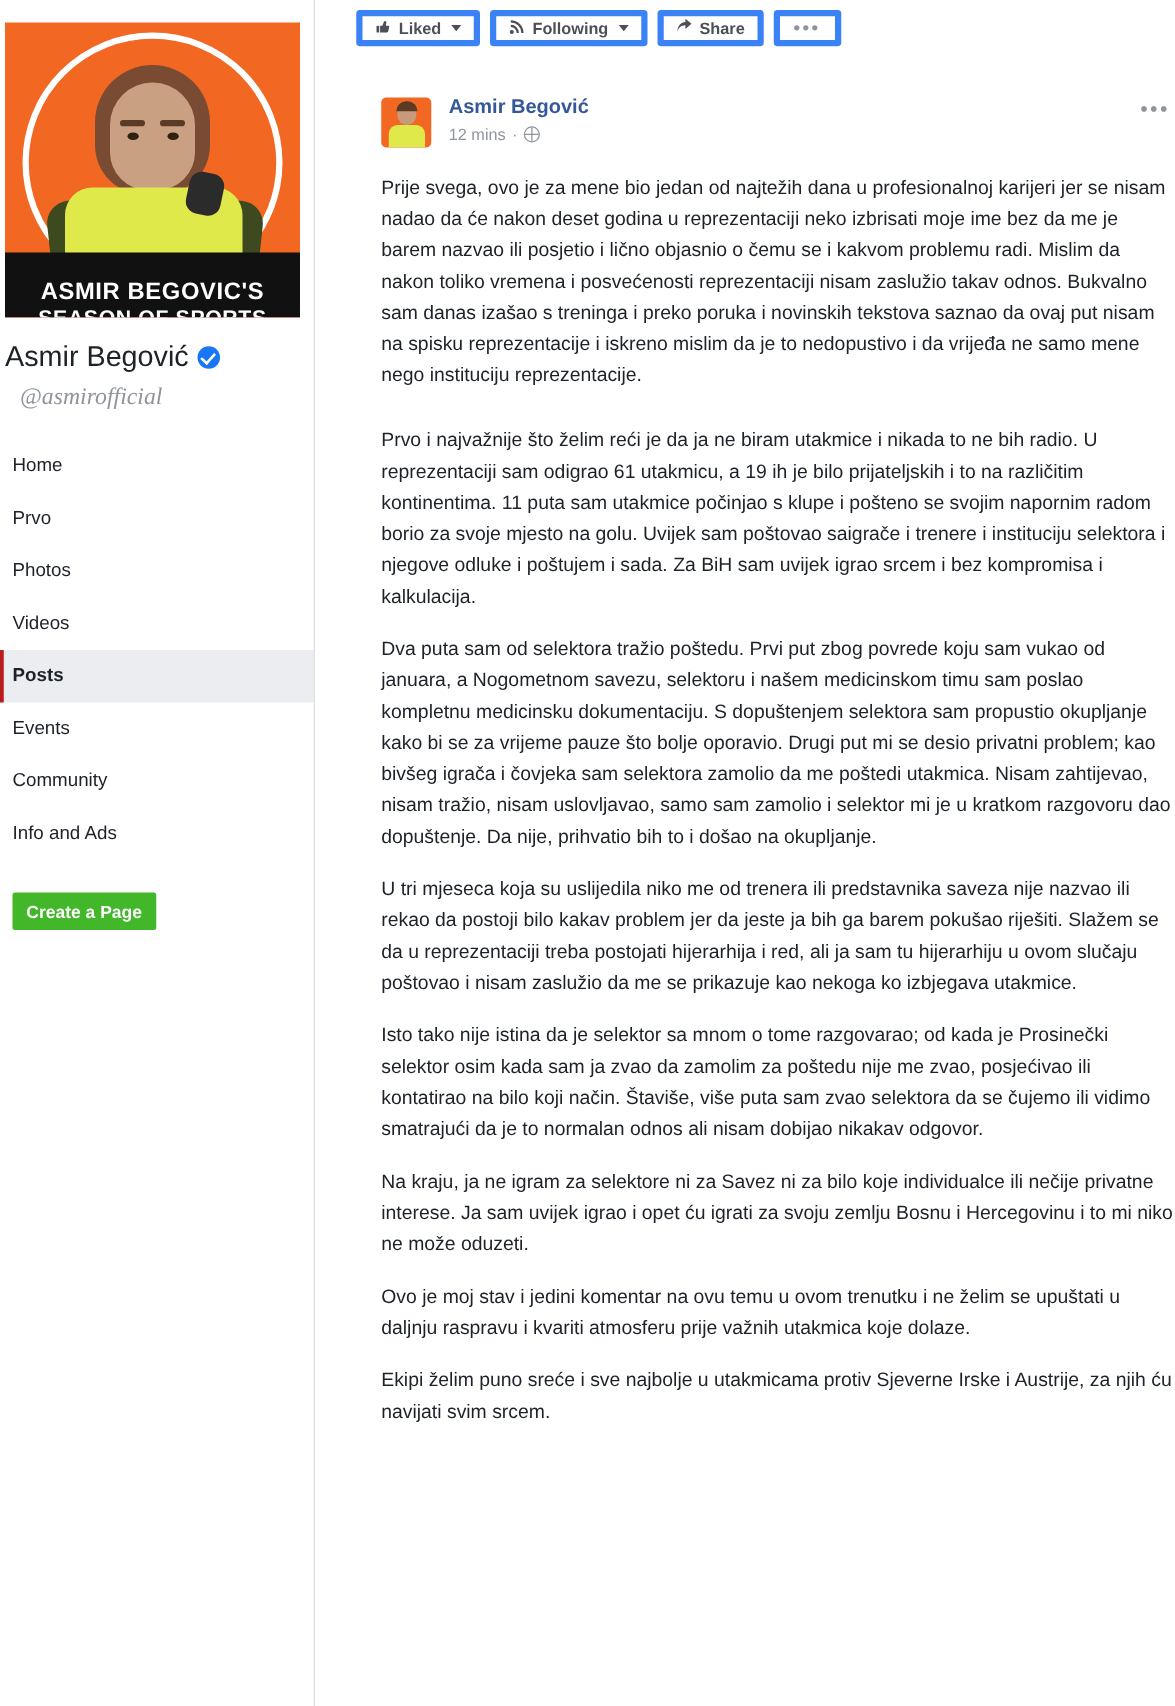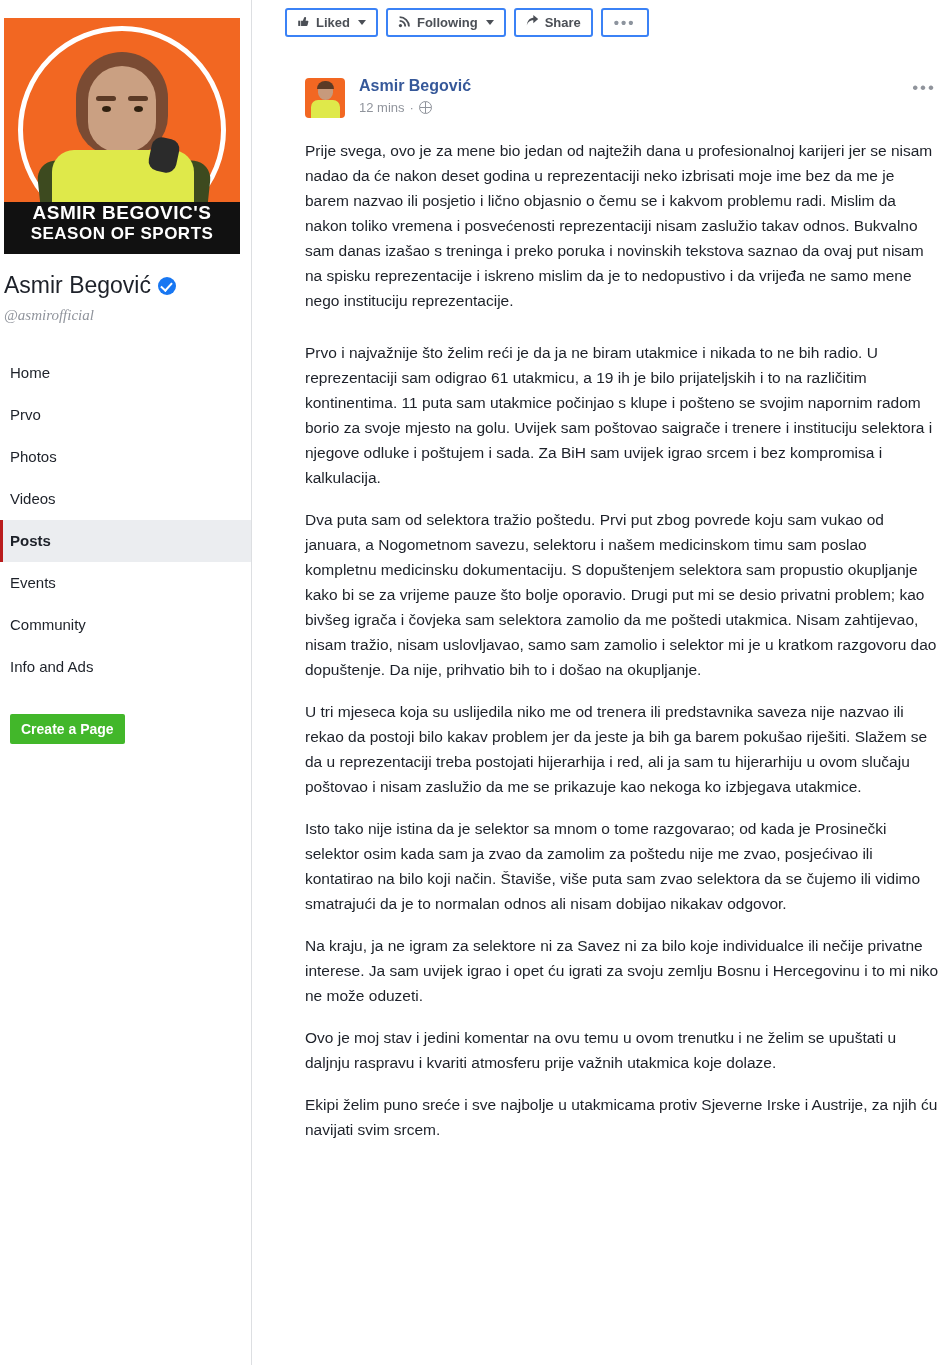--- a/index.html
+++ b/index.html
@@ -103,21 +103,21 @@
   }
   #profile-photo .banner {
     position: absolute;
     left: 0; right: 0; bottom: 0;
     height: 52px;
     background: #111111;
     color: #ffffff;
     text-align: center;
     font-weight: bold;
     letter-spacing: 0.5px;
-    padding-top: 0;
+    padding-top: 21px;
   }
   #profile-photo .banner .l1 { font-size: 19px; line-height: 22px; }
   #profile-photo .banner .l2 { font-size: 17px; line-height: 20px; }
 
   #profile-name-row {
     position: absolute;
     left: 4px; top: 272px;
     display: flex;
     align-items: center;
     gap: 7px;
@@ -137,22 +137,22 @@
     content: "";
     position: absolute;
     left: 5px; top: 3.5px;
     width: 5px; height: 9px;
     border: solid #ffffff;
     border-width: 0 2px 2px 0;
     transform: rotate(42deg);
   }
   #profile-handle {
     position: absolute;
-    left: 4px; top: 307px;
-    font-size: 15px;
+    left: 16px; top: 307px;
+    font-size: 19px;
     color: #90949c;
     font-style: italic;
     font-family: "Liberation Serif", serif;
   }
 
   #nav {
     position: absolute;
     left: 0; top: 352px;
     width: 252px;
   }
@@ -201,21 +201,21 @@
   #action-bar {
     position: absolute;
     left: 15px; top: 8px;
     display: flex;
     gap: 8px;
     align-items: center;
   }
   .ab-btn {
     height: 29px;
     background: #ffffff;
-    border: 2px solid #3b82f6;
+    border: 5px solid #3b82f6;
     border-radius: 3px;
     display: flex;
     align-items: center;
     gap: 6px;
     padding: 0 10px;
     font-size: 13px;
     color: #4b4f56;
     font-weight: bold;
     cursor: pointer;
   }

